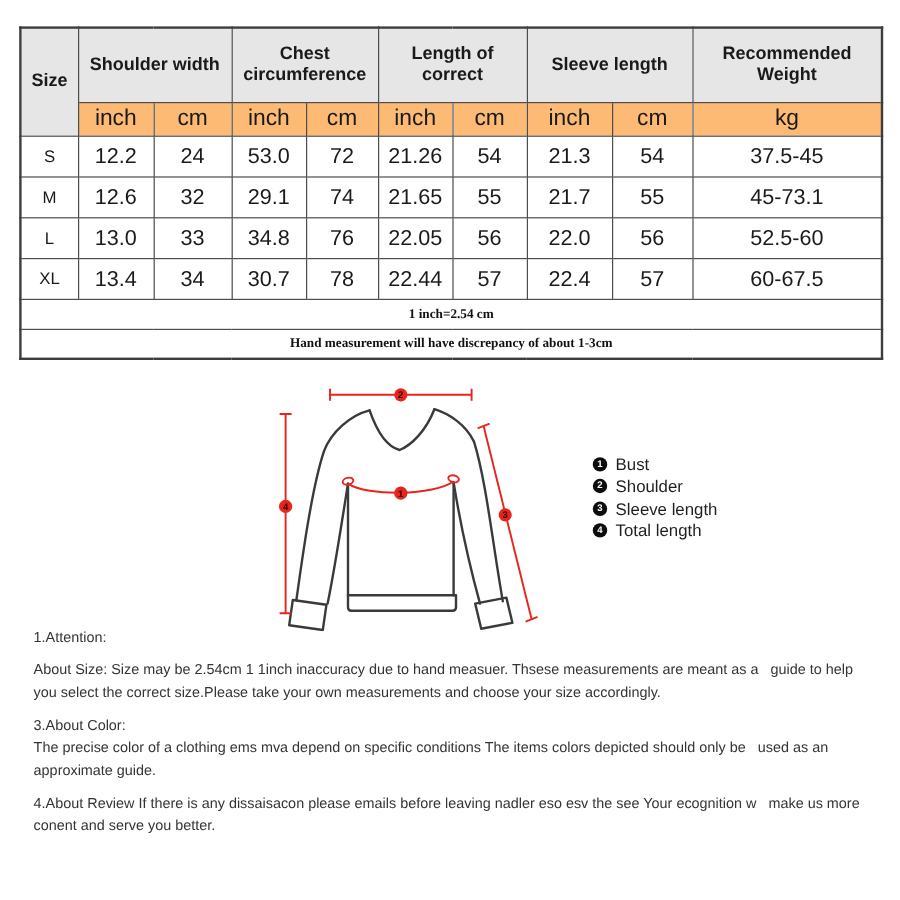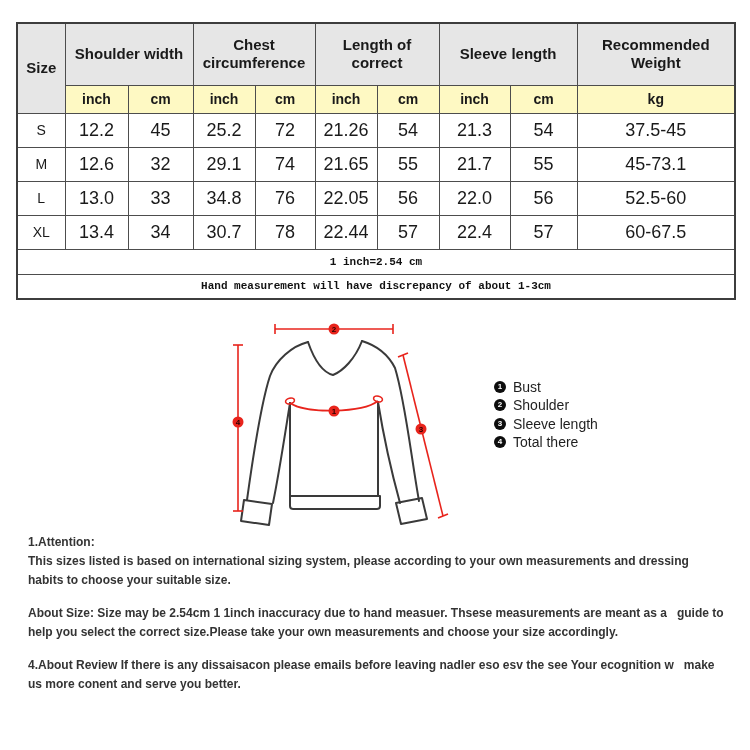--- a/index.html
+++ b/index.html
@@ -40,29 +40,29 @@
   tr.unit-row  { height: 28px; }
   tr.data-row  { height: 34px; }
   tr.note-row  { height: 25px; }
   th.group-cell {
     background: #e6e6e6;
     font-size: 15px;
     font-weight: bold;
     line-height: 1.25;
   }
   th.unit-cell {
-    background: #fef9c3;
-    font-size: 14px;
-    font-weight: bold;
+    background: #fdba74;
+    font-size: 19px;
+    font-weight: normal;
   }
   td.size-cell { font-size: 14px; }
   tr.data-row:last-of-type td.size-cell { font-size: 12px; }
   td.num-cell { font-size: 18px; }
   td.note-cell {
-    font-family: Liberation Mono, monospace;
+    font-family: Liberation Serif, serif;
     font-weight: bold;
     font-size: 11px;
     color: #111;
   }
 
   
   .sweater-svg {
     position: absolute;
     left: 222px;
     top: 314px;
@@ -101,21 +101,21 @@
   
   .sections {
     position: absolute;
     left: 28px;
     top: 519px;
     width: 702px;
     color: #343434;
     font-size: 12px;
     line-height: 19px;
   }
-  .section { margin: 14px 0 8px 0; font-weight: bold; }
+  .section { margin: 3px 0 8px 0; }
   .section-heading { white-space: pre-wrap; }
   .section-body { white-space: pre-wrap; }
 </style>
 </head>
 <body>
 
 <div class="canvas">
 
   <table class="size-table">
     <colgroup>
@@ -146,22 +146,22 @@
         <th class="unit-cell">cm</th>
         <th class="unit-cell">inch</th>
         <th class="unit-cell">cm</th>
         <th class="unit-cell">inch</th>
         <th class="unit-cell">cm</th>
         <th class="unit-cell">kg</th>
       </tr>
       <tr class="data-row">
         <td class="size-cell">S</td>
         <td class="num-cell">12.2</td>
-        <td class="num-cell">45</td>
-        <td class="num-cell">25.2</td>
+        <td class="num-cell">24</td>
+        <td class="num-cell">53.0</td>
         <td class="num-cell">72</td>
         <td class="num-cell">21.26</td>
         <td class="num-cell">54</td>
         <td class="num-cell">21.3</td>
         <td class="num-cell">54</td>
         <td class="num-cell">37.5-45</td>
       </tr>
       <tr class="data-row">
         <td class="size-cell">M</td>
         <td class="num-cell">12.6</td>
@@ -270,30 +270,33 @@
     <div class="legend-row">
       <span class="legend-num">2</span>
       <span class="legend-label">Shoulder</span>
     </div>
     <div class="legend-row">
       <span class="legend-num">3</span>
       <span class="legend-label">Sleeve length</span>
     </div>
     <div class="legend-row">
       <span class="legend-num">4</span>
-      <span class="legend-label">Total there</span>
+      <span class="legend-label">Total length</span>
     </div>
   </div>
 
   <div class="sections">
     <div class="section">
       <div class="section-heading">1.Attention:</div>
-      <div class="section-body">This sizes listed is based on international sizing system, please according to your own measurements and dressing   habits to choose your suitable size.</div>
     </div>
     <div class="section">
       <div class="section-body">About Size: Size may be 2.54cm 1 1inch inaccuracy due to hand measuer. Thsese measurements are meant as a   guide to help you select the correct size.Please take your own measurements and choose your size accordingly.</div>
     </div>
     <div class="section">
+      <div class="section-heading">3.About Color:</div>
+      <div class="section-body">The precise color of a clothing ems mva depend on specific conditions The items colors depicted should only be   used as an approximate guide.</div>
+    </div>
+    <div class="section">
       <div class="section-body">4.About Review If there is any dissaisacon please emails before leaving nadler eso esv the see Your ecognition w   make us more conent and serve you better.</div>
     </div>
   </div>
 
 </div>
 
 </body></html>

